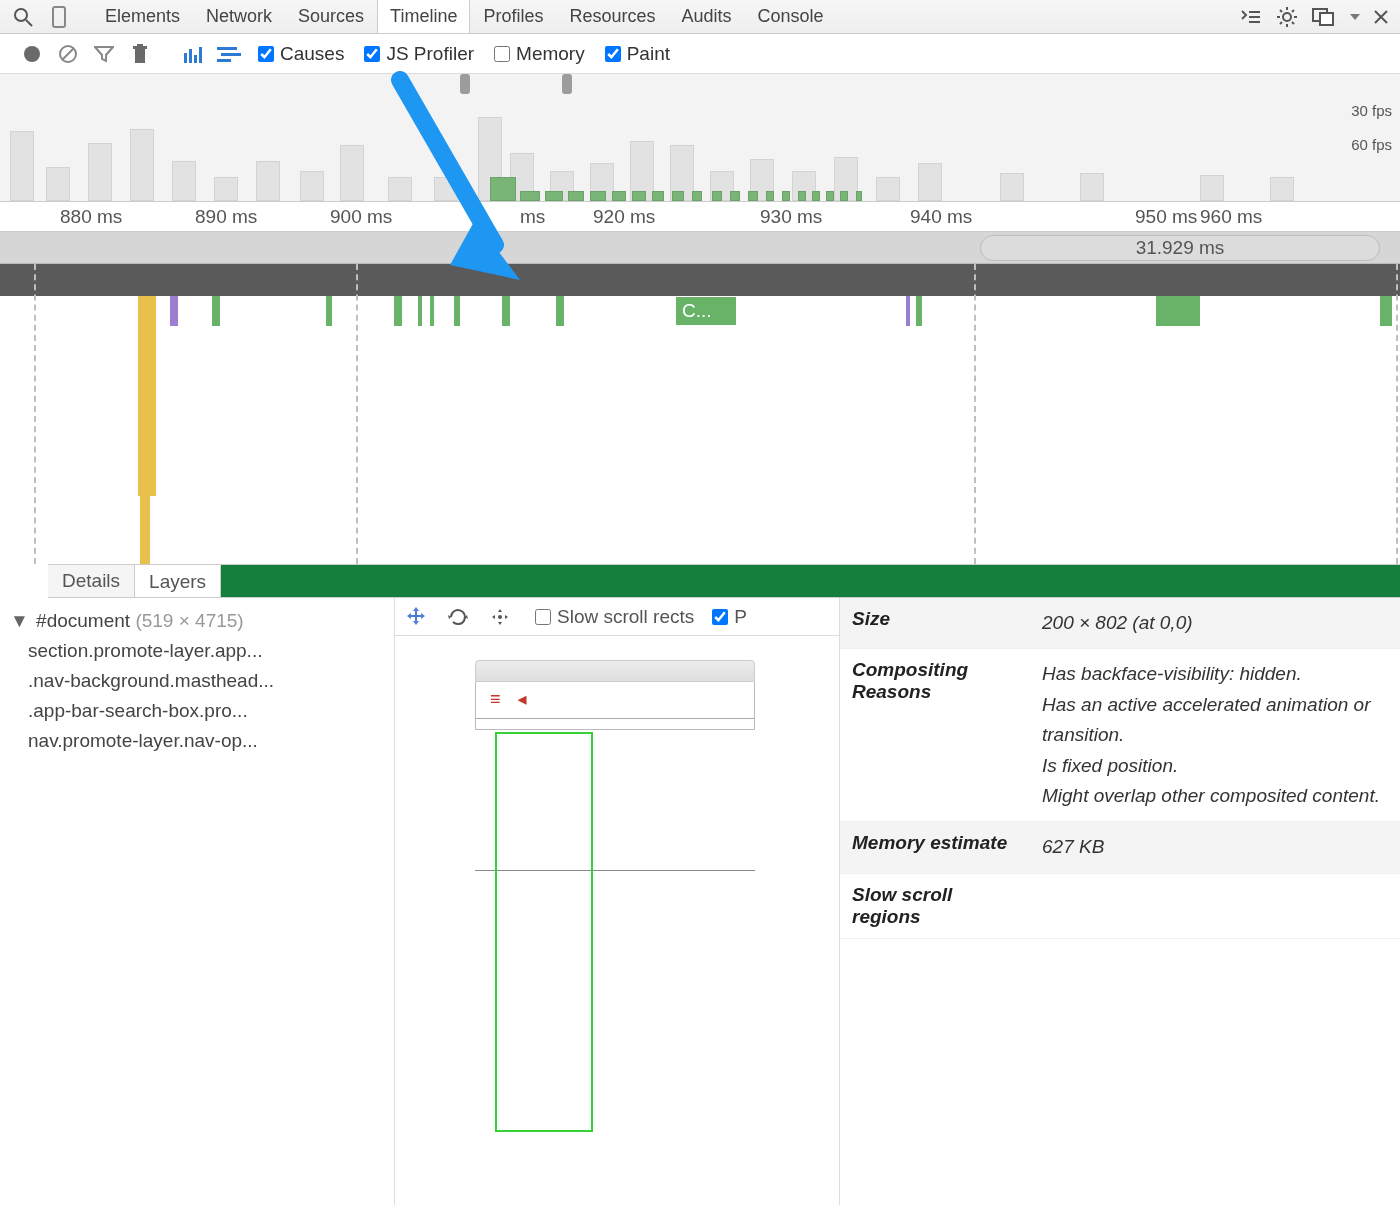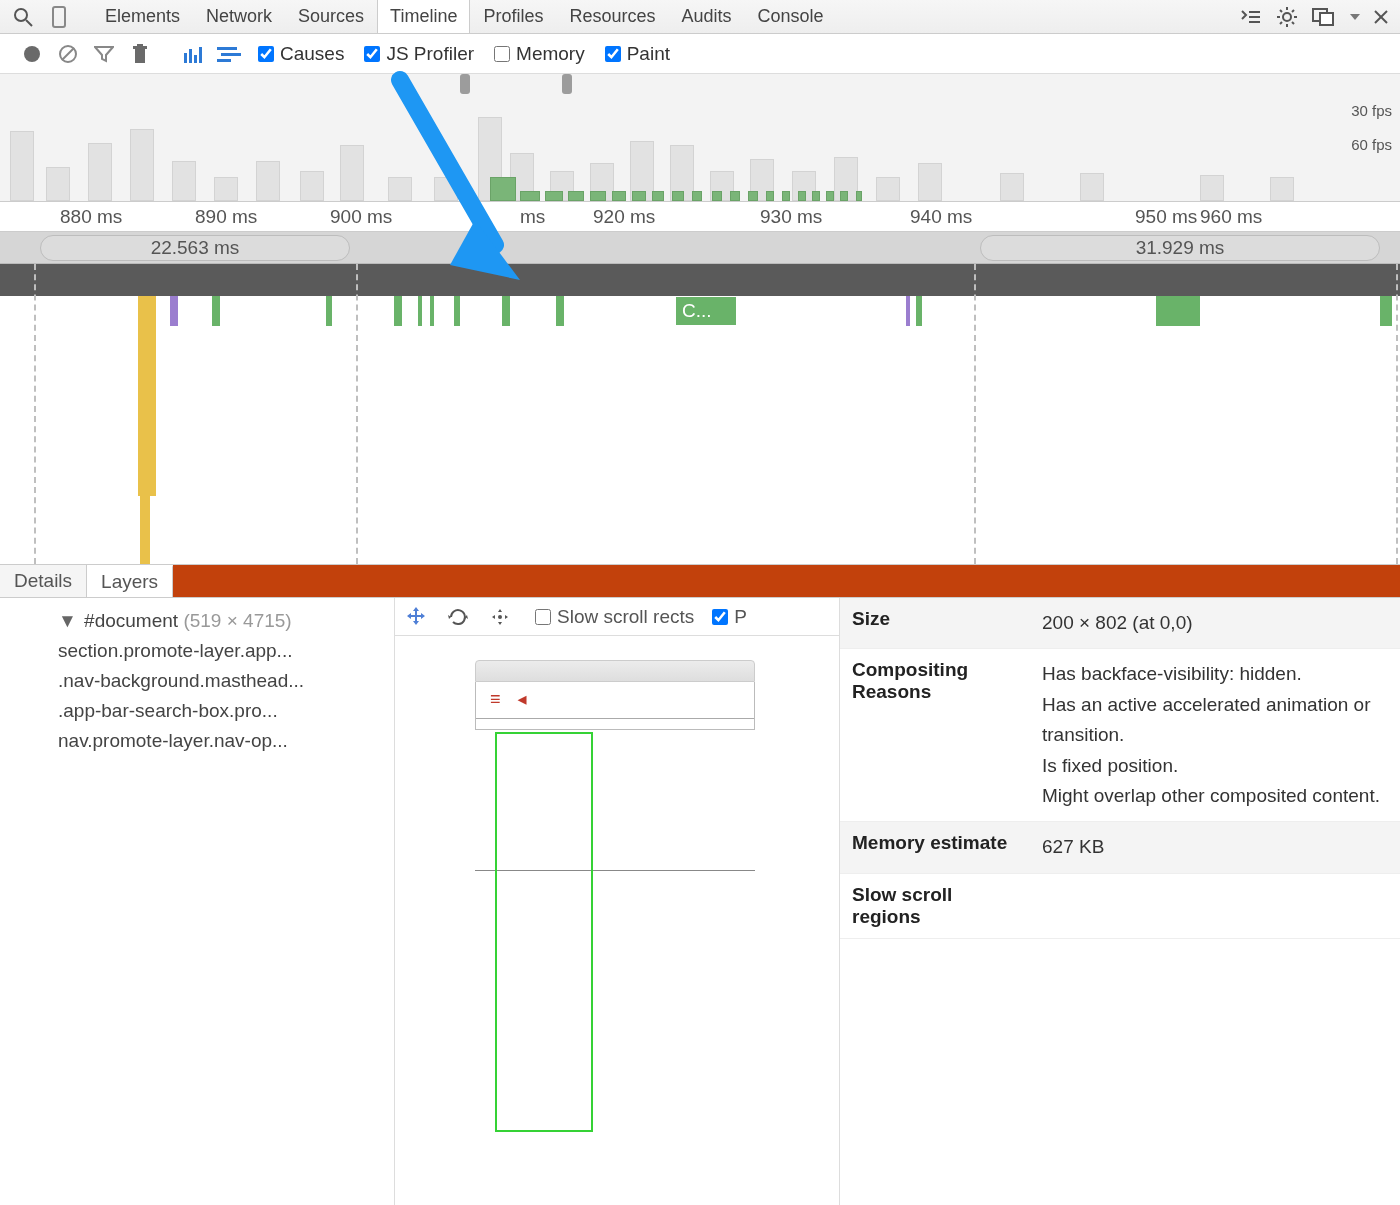--- a/index.html
+++ b/index.html
@@ -211,22 +211,23 @@
     padding-left: 6px;
   }
 
   
   .tabstrip2 {
     height: 34px;
     border-top: 1px solid #ccc;
     border-bottom: 1px solid #ccc;
     display: flex;
     align-items: stretch;
-    background: #c2410c;
-    font-size: 19px;
+    background: #15803d;
+    font-size: 19px;
+    margin-left: 48px;
   }
   .tabstrip2 .tab {
     padding: 4px 14px;
     border-right: 1px solid #ccc;
     display: flex; align-items: center;
     color: #555;
   }
   .tabstrip2 .tab.active {
     background: #fff;
     border-top: 2px solid #fff;
@@ -243,21 +244,21 @@
     width: 395px;
     border-right: 1px solid #ddd;
     padding: 8px 10px 8px 28px;
     font-size: 19px;
     color: #444;
     overflow: hidden;
     white-space: nowrap;
   }
   .tree .root { margin-left: -18px; }
   .tree .dim { color: #999; }
-  .tree .row { line-height: 30px; text-overflow: ellipsis; overflow: hidden; margin-left: 30px; }
+  .tree .row { line-height: 30px; text-overflow: ellipsis; overflow: hidden; }
   .tree .tri {
     display: inline-block;
     transform: rotate(0deg);
     margin-right: 2px;
     color: #666;
   }
 
   .canvas {
     flex: 1;
     border-right: 1px solid #ddd;
@@ -306,21 +307,21 @@
     left: 20px; top: 72px;
     width: 98px; height: 400px;
     border: 2px solid #35d235;
     background: rgba(255,255,255,0);
   }
 
   .props {
     width: 560px;
     font-size: 19px;
   }
-  .props table { width: 100%; border-collapse: collapse; }
+  .props table { width: 100%; border-collapse: collapse; font-style: italic; }
   .props td {
     padding: 10px 12px;
     vertical-align: top;
     border-bottom: 1px solid #eee;
   }
   .props tr:nth-child(odd) td { background: #f4f4f4; }
   .props tr:nth-child(even) td { background: #fff; }
   .props td.k {
     width: 190px;
     font-weight: 600;
@@ -529,21 +530,20 @@
   <div class="tick" style="left:330px">900 ms</div>
   <div class="tick" style="left:520px">ms</div>
   <div class="tick" style="left:593px">920 ms</div>
   <div class="tick" style="left:760px">930 ms</div>
   <div class="tick" style="left:910px">940 ms</div>
   <div class="tick" style="left:1135px">950 ms</div>
   <div class="tick" style="left:1200px">960 ms</div>
 </div>
 
 <div class="frames">
-  <div class="fbar" style="left:40px; width:310px">22.563 ms</div>
   <div class="fbar" style="left:980px; width:400px">31.929 ms</div>
 </div>
 
 <div class="flame">
   <div class="darkstrip"></div>
 
   <div class="vline" style="left:34px"></div>
   <div class="vline" style="left:356px"></div>
   <div class="vline" style="left:974px"></div>
   <div class="vline" style="left:1396px"></div>

